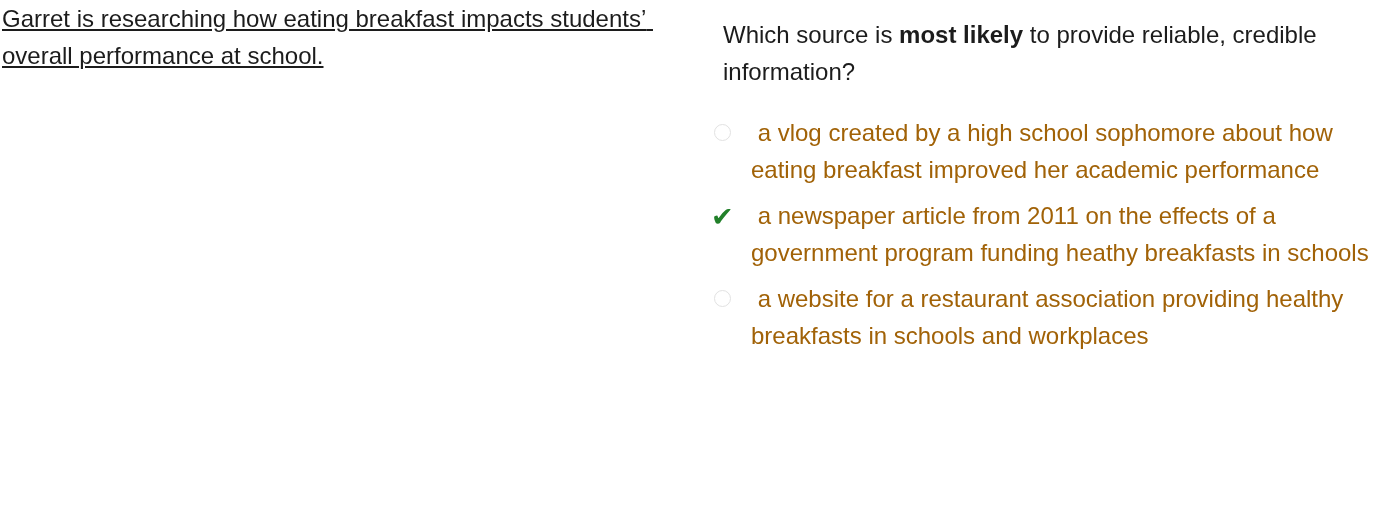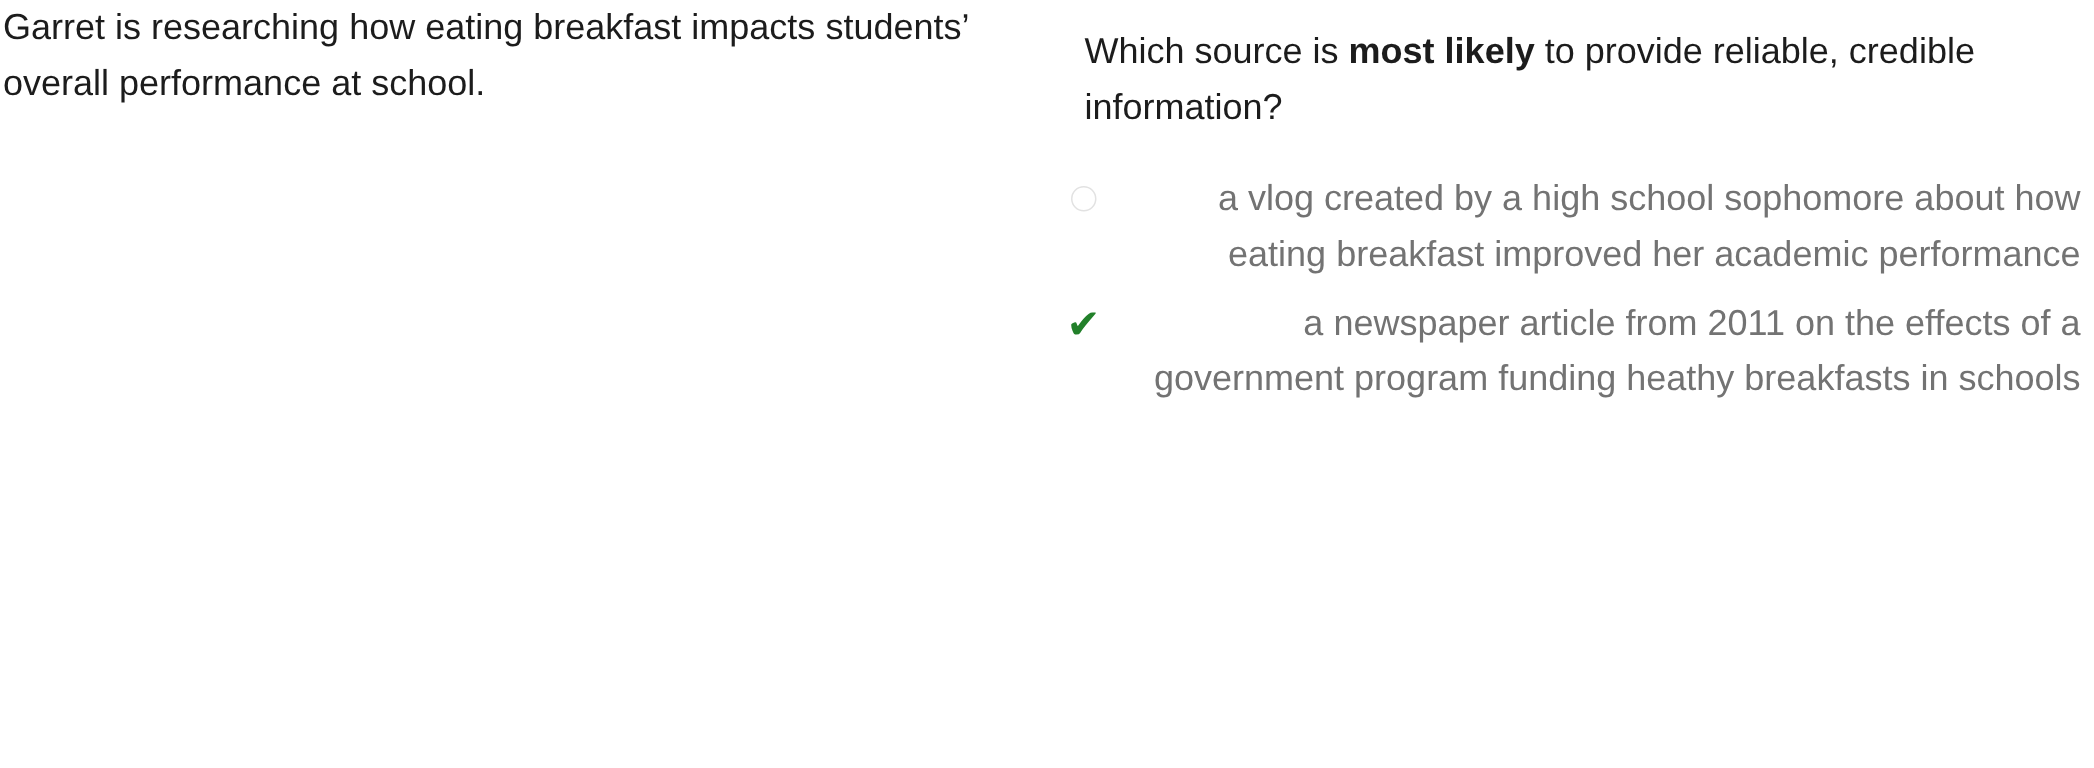--- a/index.html
+++ b/index.html
@@ -29,20 +29,21 @@
     left: 2px;
     top: 0px;
     width: 650px;
   }
   .prompt-text {
     font-size: 24px;
     line-height: 37px;
     color: #1c1c1c;
     font-weight: 400;
     white-space: pre-wrap;
+    text-decoration: underline;
   }
 
   
   .right-col {
     position: absolute;
     left: 707px;
     top: 0px;
     width: 680px;
   }
   .question-text {
@@ -96,24 +97,23 @@
     line-height: 37px;
     color: #22802a;
     font-weight: 700;
     font-family: "DejaVu Sans", sans-serif;
   }
 
   .option-text {
     flex: 1 1 auto;
     font-size: 24px;
     line-height: 37px;
-    color: #737373;
+    color: #a16207;
     white-space: pre-wrap;
     padding-top: 0px;
-    text-align: right;
   }
 </style>
 </head>
 <body>
 
 <div class="page">
 
   <div class="left-col">
     <div class="prompt-text">Garret is researching how eating breakfast impacts students’ overall performance at school.</div>
   </div>
@@ -132,16 +132,22 @@
       </li>
 
       <li class="option-row">
         <span class="marker">
           <span class="check-glyph">✔</span>
         </span>
         <span class="option-text"> a newspaper article from 2011 on the effects of a government program funding heathy breakfasts in schools</span>
       </li>
 
 
+      <li class="option-row">
+        <span class="marker">
+          <span class="radio-circle"></span>
+        </span>
+        <span class="option-text"> a website for a restaurant association providing healthy breakfasts in schools and workplaces</span>
+      </li>
 
     </ul>
   </div>
 </div>
 
 </body></html>

